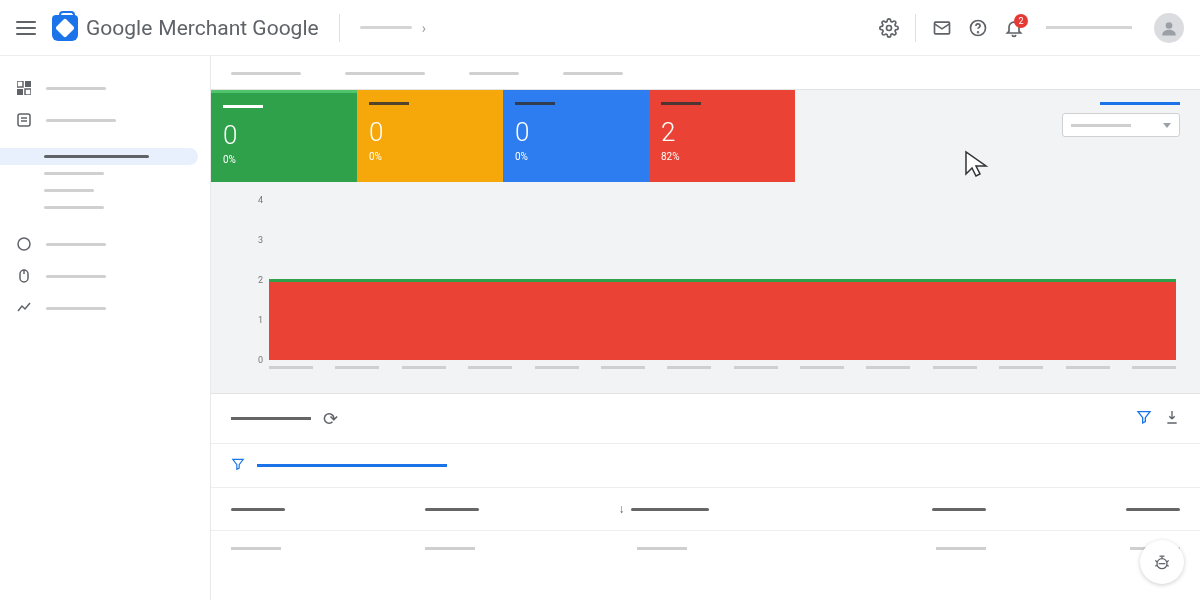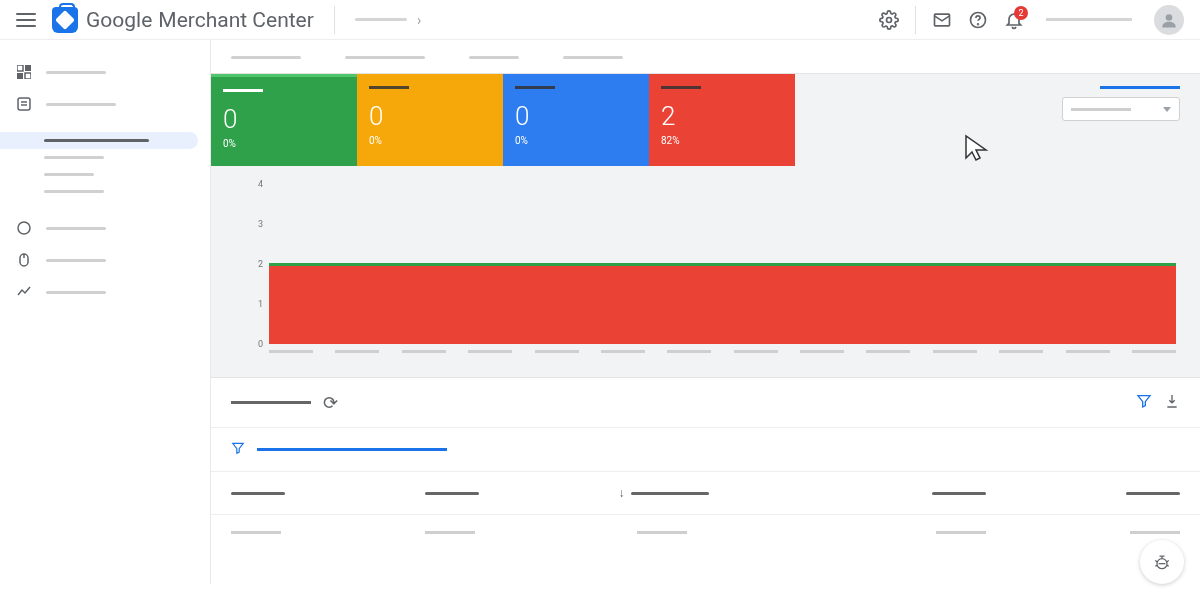--- a/index.html
+++ b/index.html
@@ -1,19 +1,19 @@
 <!DOCTYPE html>
 <html><head>
 <meta charset="utf-8">
 <style>
 * { margin: 0; padding: 0; box-sizing: border-box; font-family: Roboto, Arial, sans-serif; }
 body { width: 1200px; height: 600px; overflow: hidden; background: #fff; position: relative; }
 
 
-.header { height: 40px; display: flex; align-items: center; padding: 0 16px; border-bottom: 1px solid #eee; }
+.header { height: 56px; display: flex; align-items: center; padding: 0 16px; border-bottom: 1px solid #eee; }
 .hamburger { width: 20px; height: 14px; margin-right: 16px; cursor: pointer; display: flex; flex-direction: column; justify-content: space-between; }
 .hamburger span { height: 2px; background: #5f6368; border-radius: 1px; }
 .logo-icon { width: 26px; height: 26px; background: #1a73e8; border-radius: 4px 4px 6px 6px; position: relative; margin-right: 8px; display: flex; align-items: center; justify-content: center; }
 .logo-icon::before { content:""; position:absolute; top:-4px; left:7px; width:12px; height:6px; border:2px solid #1a73e8; border-bottom:none; border-radius:4px 4px 0 0; background:transparent;}
 .logo-tag { width: 14px; height: 14px; background: #fff; transform: rotate(45deg); border-radius: 2px; }
 .logo-text1 { font-size: 21px; color: #5f6368; margin-right: 6px; }
 .logo-text2 { font-size: 21px; color: #5f6368; font-weight: 400; }
 .vdiv { width: 1px; height: 28px; background: #e0e0e0; margin: 0 20px; }
 .crumb { display: flex; align-items: center; gap: 10px; }
 .ph { height: 3px; background: #d5d5d5; border-radius: 2px; }
@@ -99,21 +99,21 @@
 <div class="header">
   <div class="hamburger">
       <span></span>
       <span></span>
       <span></span>
     </div>
   <div class="logo-icon">
       <div class="logo-tag"></div>
     </div>
   <span class="logo-text1">Google</span>
-  <span class="logo-text2">Merchant Center</span>
+  <span class="logo-text2">Merchant Google</span>
   <div class="vdiv"></div>
   <div class="crumb">
     <div class="ph" style="width:52px"></div>
     <span class="chev">›</span>
   </div>
   <div class="header-spacer"></div>
   <div class="hicon">
     <svg width="20" height="20" viewBox="0 0 24 24" fill="none" stroke="#5f6368" stroke-width="2">
         <circle cx="12" cy="12" r="3"></circle>
         <path d="M19.4 15a1.65 1.65 0 00.33 1.82l.06.06a2 2 0 11-2.83 2.83l-.06-.06a1.65 1.65 0 00-1.82-.33 1.65 1.65 0 00-1 1.51V21a2 2 0 11-4 0v-.09a1.65 1.65 0 00-1-1.51 1.65 1.65 0 00-1.82.33l-.06.06a2 2 0 11-2.83-2.83l.06-.06a1.65 1.65 0 00.33-1.82 1.65 1.65 0 00-1.51-1H3a2 2 0 110-4h.09a1.65 1.65 0 001.51-1 1.65 1.65 0 00-.33-1.82l-.06-.06a2 2 0 112.83-2.83l.06.06a1.65 1.65 0 001.82.33h0a1.65 1.65 0 001-1.51V3a2 2 0 114 0v.09a1.65 1.65 0 001 1.51 1.65 1.65 0 001.82-.33l.06-.06a2 2 0 112.83 2.83l-.06.06a1.65 1.65 0 00-.33 1.82v0a1.65 1.65 0 001.51 1H21a2 2 0 110 4h-.09a1.65 1.65 0 00-1.51 1z"></path>

